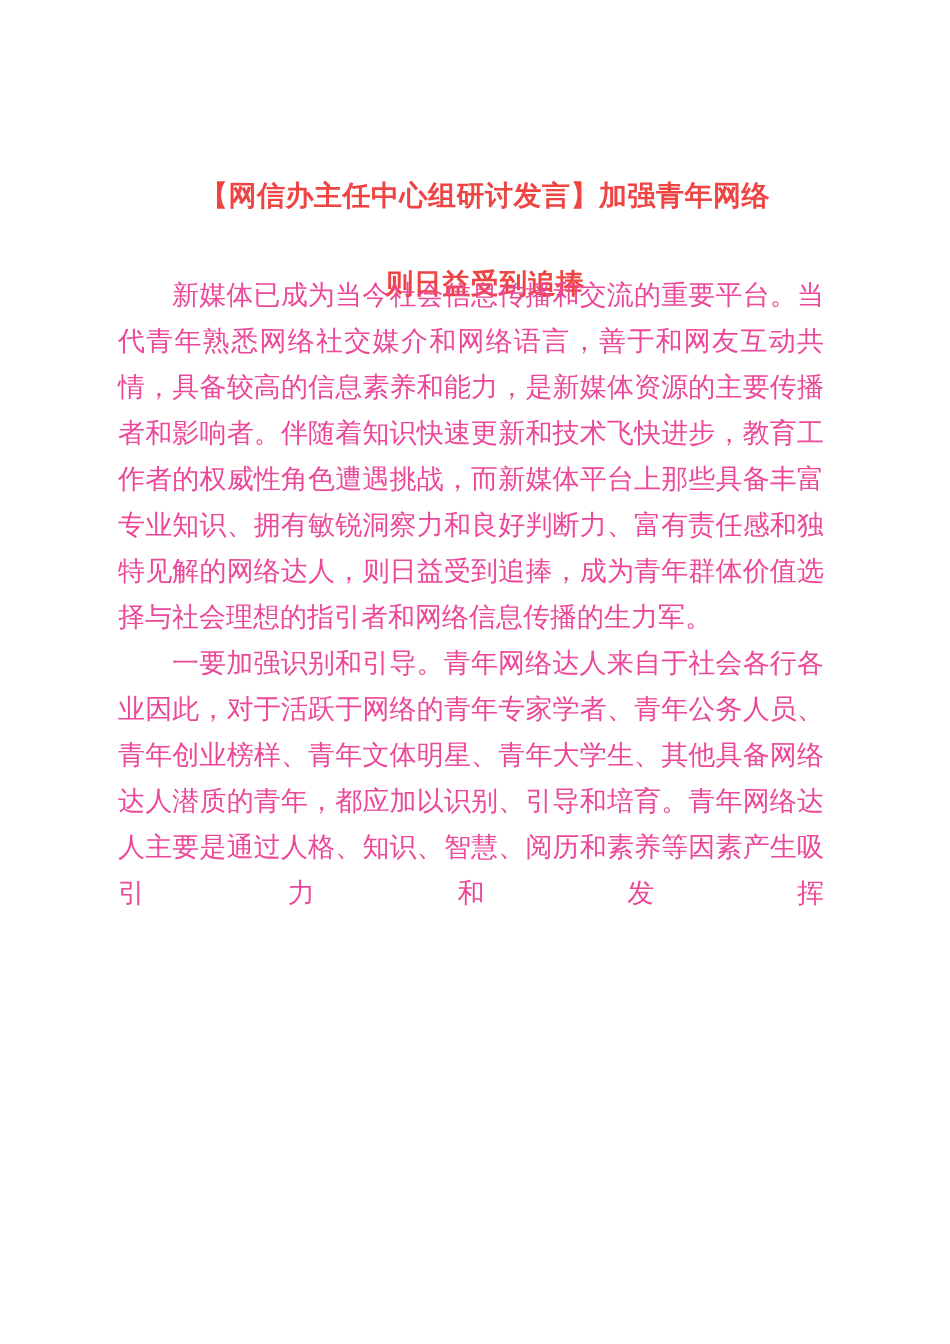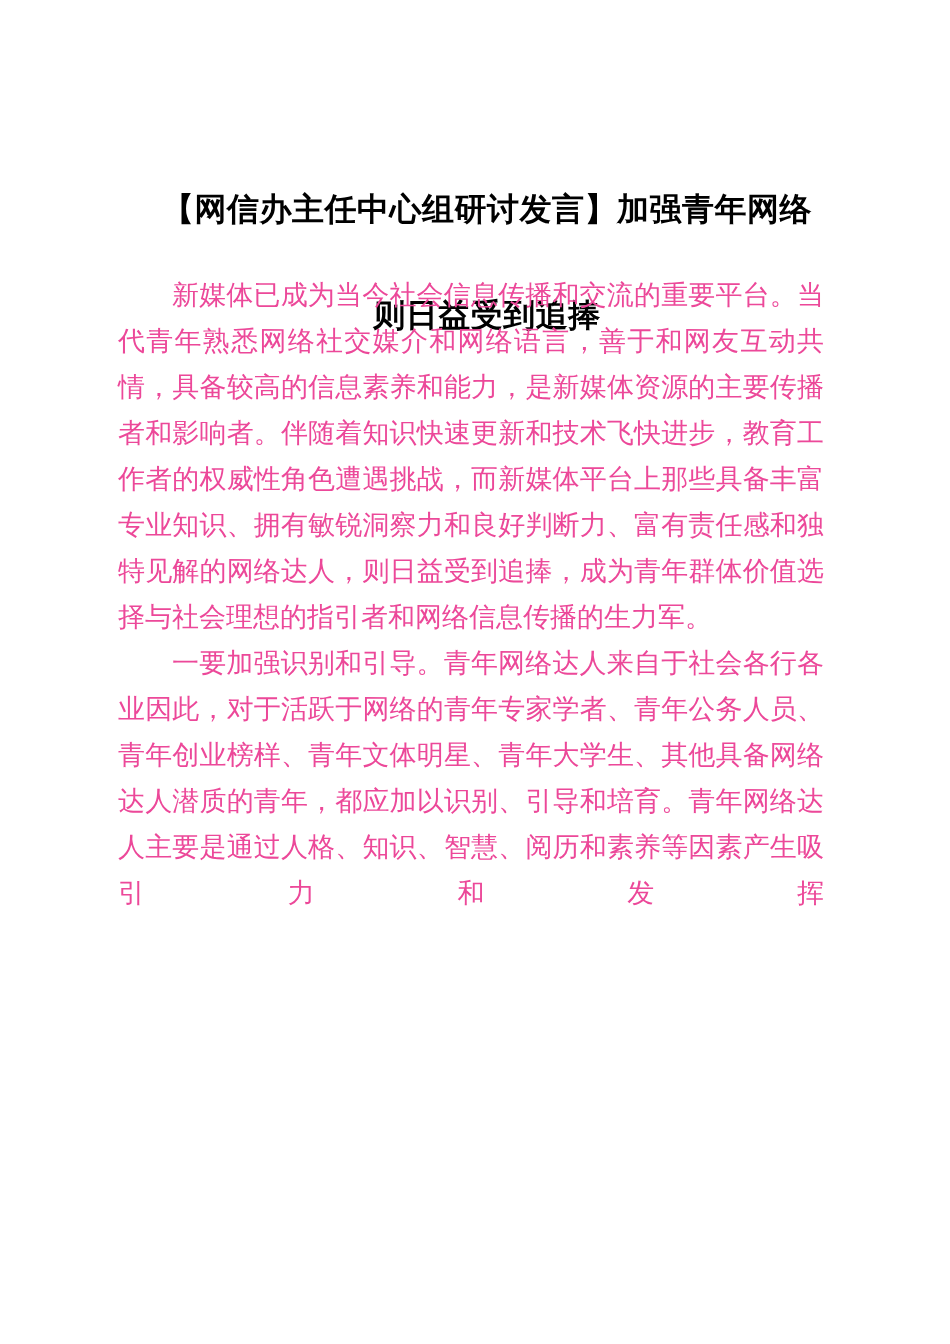--- a/index.html
+++ b/index.html
@@ -17,23 +17,23 @@
     box-sizing: border-box;
   }
   .doc-title {
     position: absolute;
     left: 118px;
     top: 130px;
     width: 704px;
     text-align: center;
     font-family: "Liberation Serif", "DejaVu Serif", serif;
     font-weight: bold;
-    font-size: 32px;
-    line-height: 53px;
-    color: #000000;
+    font-size: 28px;
+    line-height: 44px;
+    color: #ef4444;
     letter-spacing: 0.5px;
     white-space: pre-wrap;
   }
   .body-block {
     position: absolute;
     left: 118px;
     top: 272px;
     width: 706px;
   }
   .para {

